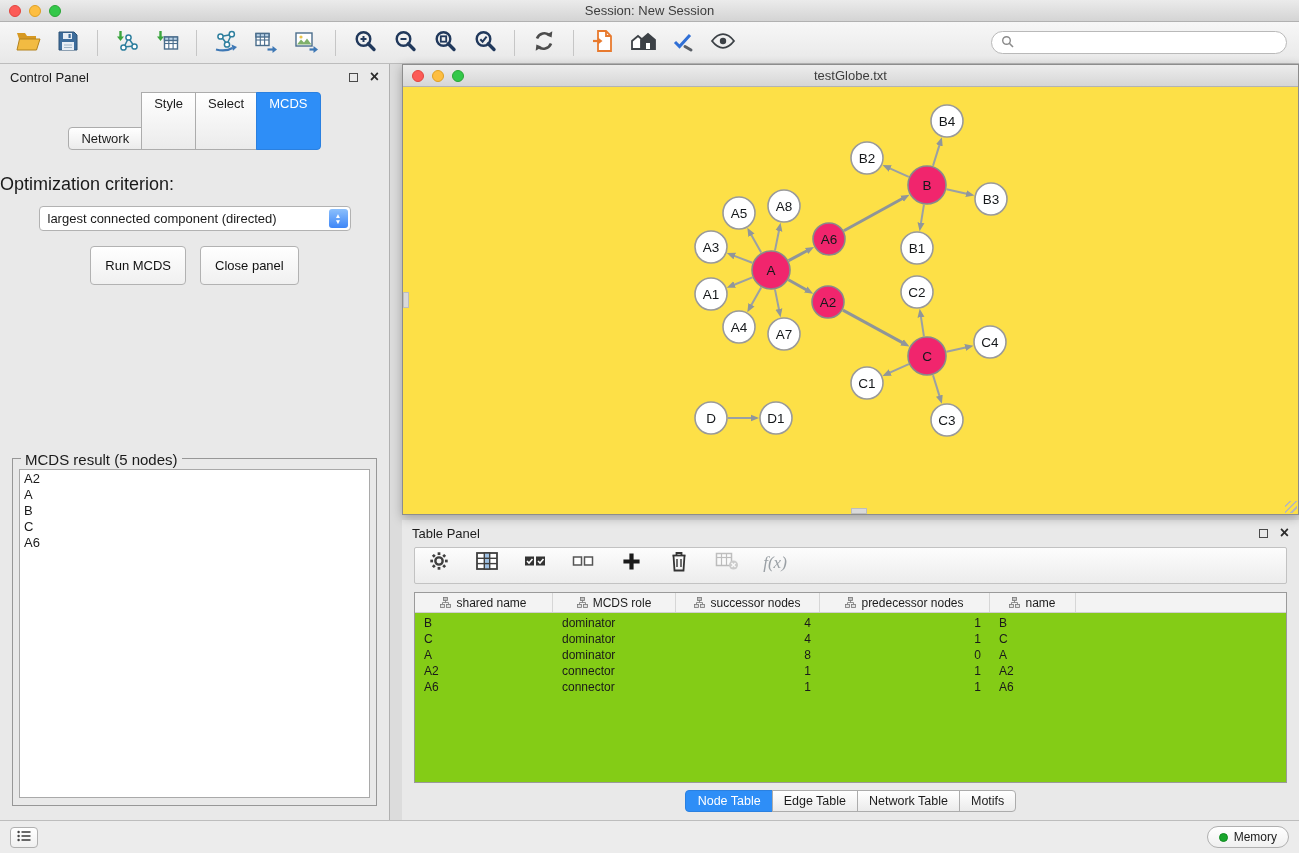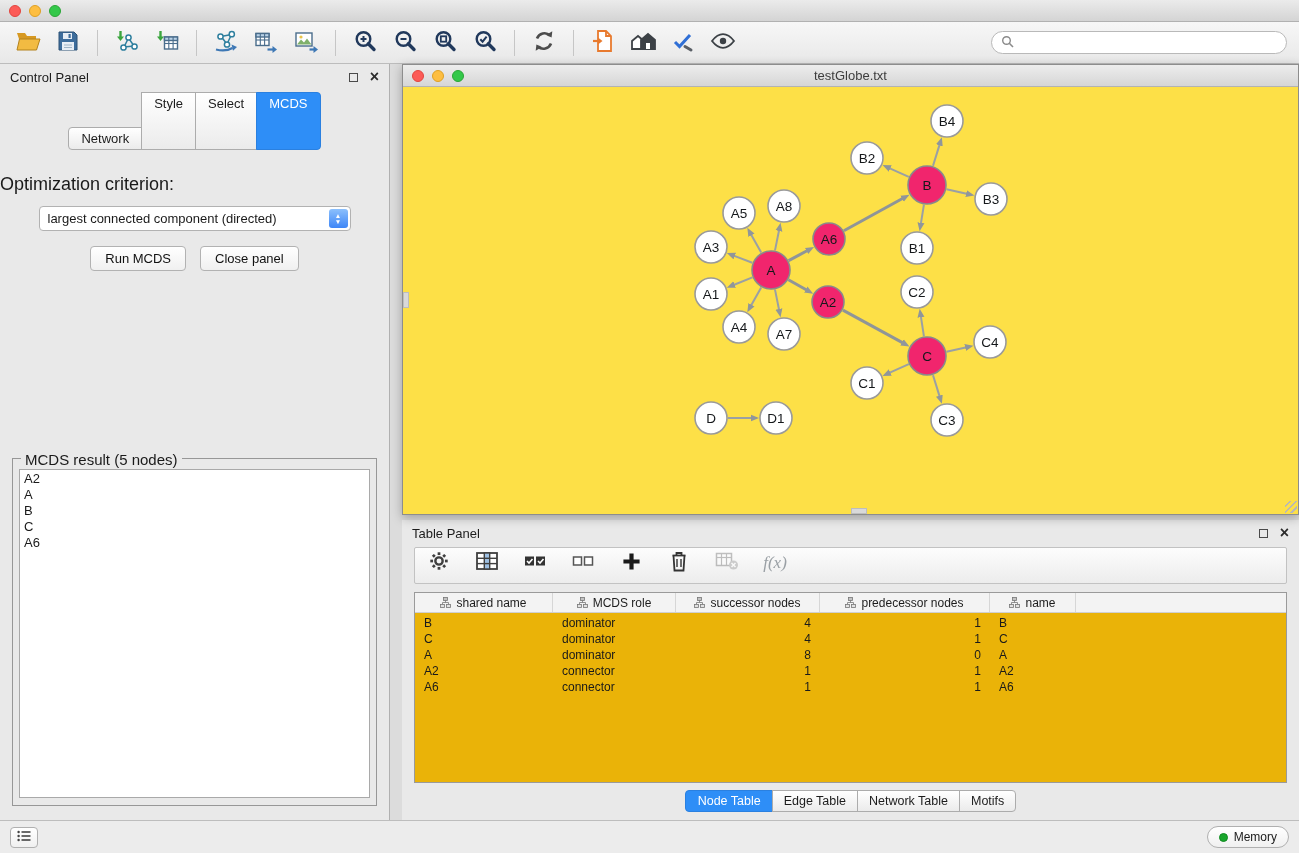--- a/index.html
+++ b/index.html
@@ -49,21 +49,21 @@
   .cp-tab:last-child { border-radius:0 4px 4px 0; }
   .cp-tab.selected { background:var(--accent); border-color:#2a80e0; color:#fff; }
   .cp-opt-label { margin-top:24px; font-size:18px; }
   .dropdown { margin:11px auto 0; width:312px; height:25px; background:#fff; border:1px solid #b2b2b2;
     border-radius:4px; display:flex; align-items:center; }
   .dropdown-text { flex:1; text-align:left; padding-left:8px; font-size:13px; white-space:nowrap; overflow:hidden; }
   .dropdown-stepper { width:19px; height:19px; margin-right:2px; border-radius:3px;
     background:linear-gradient(#8cc0fc,#3e86f7); display:flex; flex-direction:column; align-items:center;
     justify-content:center; color:#fff; font-size:6.5px; line-height:6px; }
   .cp-buttons { display:flex; justify-content:center; gap:14px; margin-top:15px; }
-  .btn { font-size:13px; padding:4px 14px; background:linear-gradient(#ffffff,#f0f0f0);
+  .btn { font-size:13px; padding:11px 14px; background:linear-gradient(#ffffff,#f0f0f0);
     border:1px solid #b2b2b2; border-radius:4px; color:#111; cursor:default; }
   .result-box { position:relative; margin:auto 12px 14px; flex:0 0 348px; height:348px;
     border:1px solid #979797; padding:10px 6px 7px; }
   .result-title { position:absolute; top:-8px; left:8px; background:#e9e9e9; padding:0 4px; font-size:15px; }
   .result-list { width:100%; height:100%; background:#fff; border:1px solid #a9a9a9;
     font-size:13px; padding:1px 4px; overflow:auto; }
   .result-item { line-height:16px; }
 
   
   .right { flex:1; display:flex; flex-direction:column; margin-left:12px; min-width:0; }
@@ -84,21 +84,21 @@
   .scroll-mark-bottom { position:absolute; bottom:0; left:50%; width:16px; height:6px; background:#d9d9d9; border:1px solid #bdbdbd; }
   .resize-grip { position:absolute; right:1px; bottom:1px; width:12px; height:12px;
     background:repeating-linear-gradient(135deg, transparent 0 3px, #b8b8b8 3px 4.5px); }
 
   
   .table-panel { flex:1; background:#e9e9e9; margin-top:5px; display:flex; flex-direction:column; min-height:0; }
   .tp-toolbar { height:37px; flex:0 0 37px; margin:1px 12px 0; border:1px solid #c2c2c2; border-radius:2px;
     background:linear-gradient(#fdfdfd,#ececec); display:flex; padding:0 12px; gap:24px; }
   .tp-icon-btn { display:flex; align-items:center; justify-content:center; height:30px; min-width:24px; cursor:default; }
   .fx-label { font-family:"Liberation Serif", serif; font-style:italic; font-size:17px; color:#9aa0a5; }
-  .tp-table { margin:8px 12px 0; background:#eab308; border:1px solid #9a9a9a; flex:1; min-height:0; overflow:hidden;
+  .tp-table { margin:8px 12px 0; background:#84cc16; border:1px solid #9a9a9a; flex:1; min-height:0; overflow:hidden;
     display:flex; flex-direction:column; }
   .tbl-header { display:grid; grid-template-columns:138px 123px 144px 170px 86px 1fr;
     background:#f3f3f3; border-bottom:1px solid #d0d0d0; height:20px; flex:0 0 20px; }
   .th { display:flex; align-items:center; justify-content:center; gap:5px; border-right:1px solid #d6d6d6;
     font-size:12px; color:#1c1c1c; overflow:hidden; white-space:nowrap; }
   .th.filler { border-right:none; }
   .tbl-body { flex:1; overflow:hidden; padding-top:2px; }
   .tbl-row { display:grid; grid-template-columns:138px 123px 144px 170px 86px 1fr; height:16px; align-items:center; }
   .td { padding:0 9px; font-size:12px; white-space:nowrap; overflow:hidden; }
   .td.num { text-align:right; }
@@ -122,20 +122,21 @@
 <body>
 
 <div class="app">
 
   <div class="titlebar">
     <div class="lights">
       <span class="light red"></span>
       <span class="light yellow"></span>
       <span class="light green"></span>
     </div>
+    <div class="title-text">Session: New Session</div>
   </div>
 
   <div class="toolbar">
     <div class="tb-btn">
       <span><svg width="27" height="24" viewBox="0 0 27 24">
             <path d="M2 4h8l2 3h9v3H4z" fill="#d79922"></path>
             <path d="M4.5 10h20.5l-3.5 11H2z" fill="#f2bb42" stroke="#b3821c" stroke-width="1"></path>
           </svg></span>
     </div>
     <div class="tb-btn">

